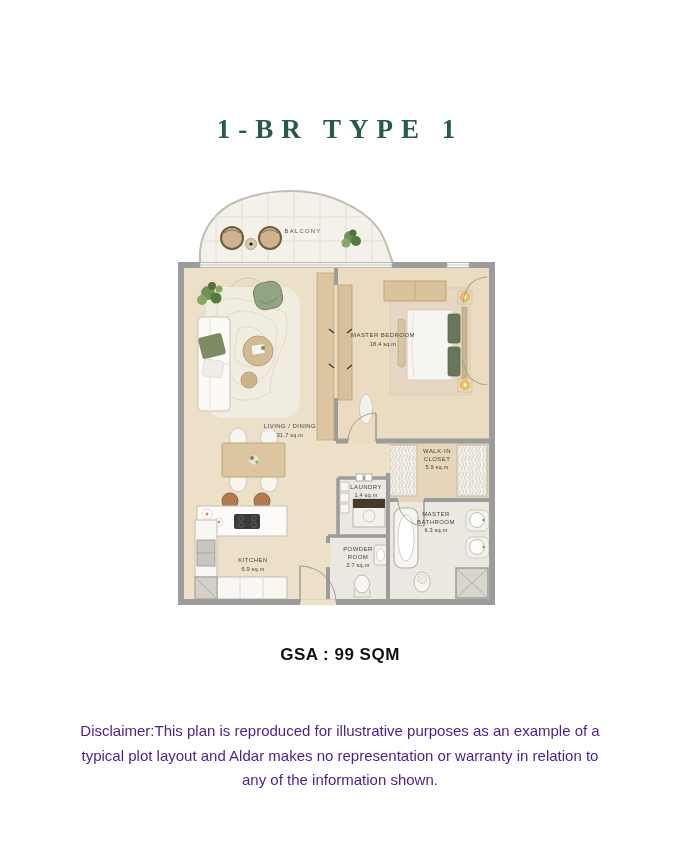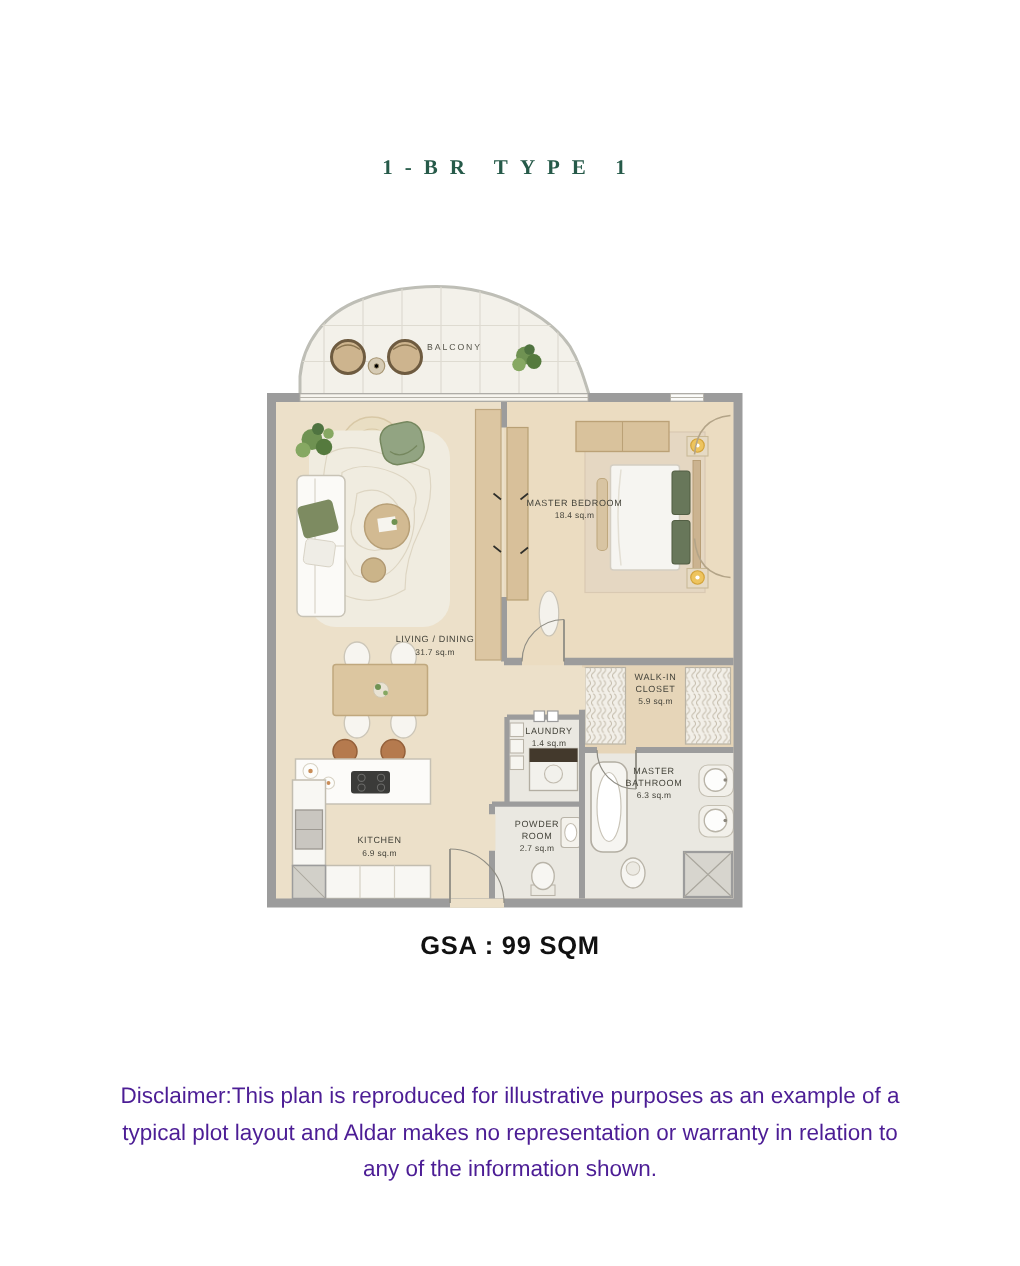--- a/index.html
+++ b/index.html
@@ -2,26 +2,26 @@
 <html><head>
 <meta charset="utf-8">
 <style>
   html,body{margin:0;padding:0;}
   body{
     width:680px;height:844px;background:#ffffff;position:relative;
     font-family:"Liberation Sans",sans-serif;overflow:hidden;
   }
   .title{
     position:absolute;top:96px;left:0;width:680px;text-align:center;
-    font-family:"Liberation Serif",serif;font-weight:700;font-size:14px;
+    font-family:"Liberation Serif",serif;font-weight:700;font-size:27px;
     letter-spacing:8px;color:#265a49;
   }
   .plan-wrap{position:absolute;left:170px;top:183px;width:340px;height:430px;}
   .gsa{
-    position:absolute;top:621px;left:0;width:680px;text-align:center;
+    position:absolute;top:645px;left:0;width:680px;text-align:center;
     font-size:17px;font-weight:700;letter-spacing:.5px;color:#111;
   }
   .disclaimer{
     position:absolute;top:704px;left:50%;transform:translateX(-50%);
     width:540px;text-align:center;font-size:15px;line-height:24.5px;color:#4c1d95;
   }
   svg text{
     font-family:"Liberation Sans",sans-serif;fill:#45443b;
   }
   .room-name{font-size:6px;letter-spacing:.45px;text-anchor:middle;}

